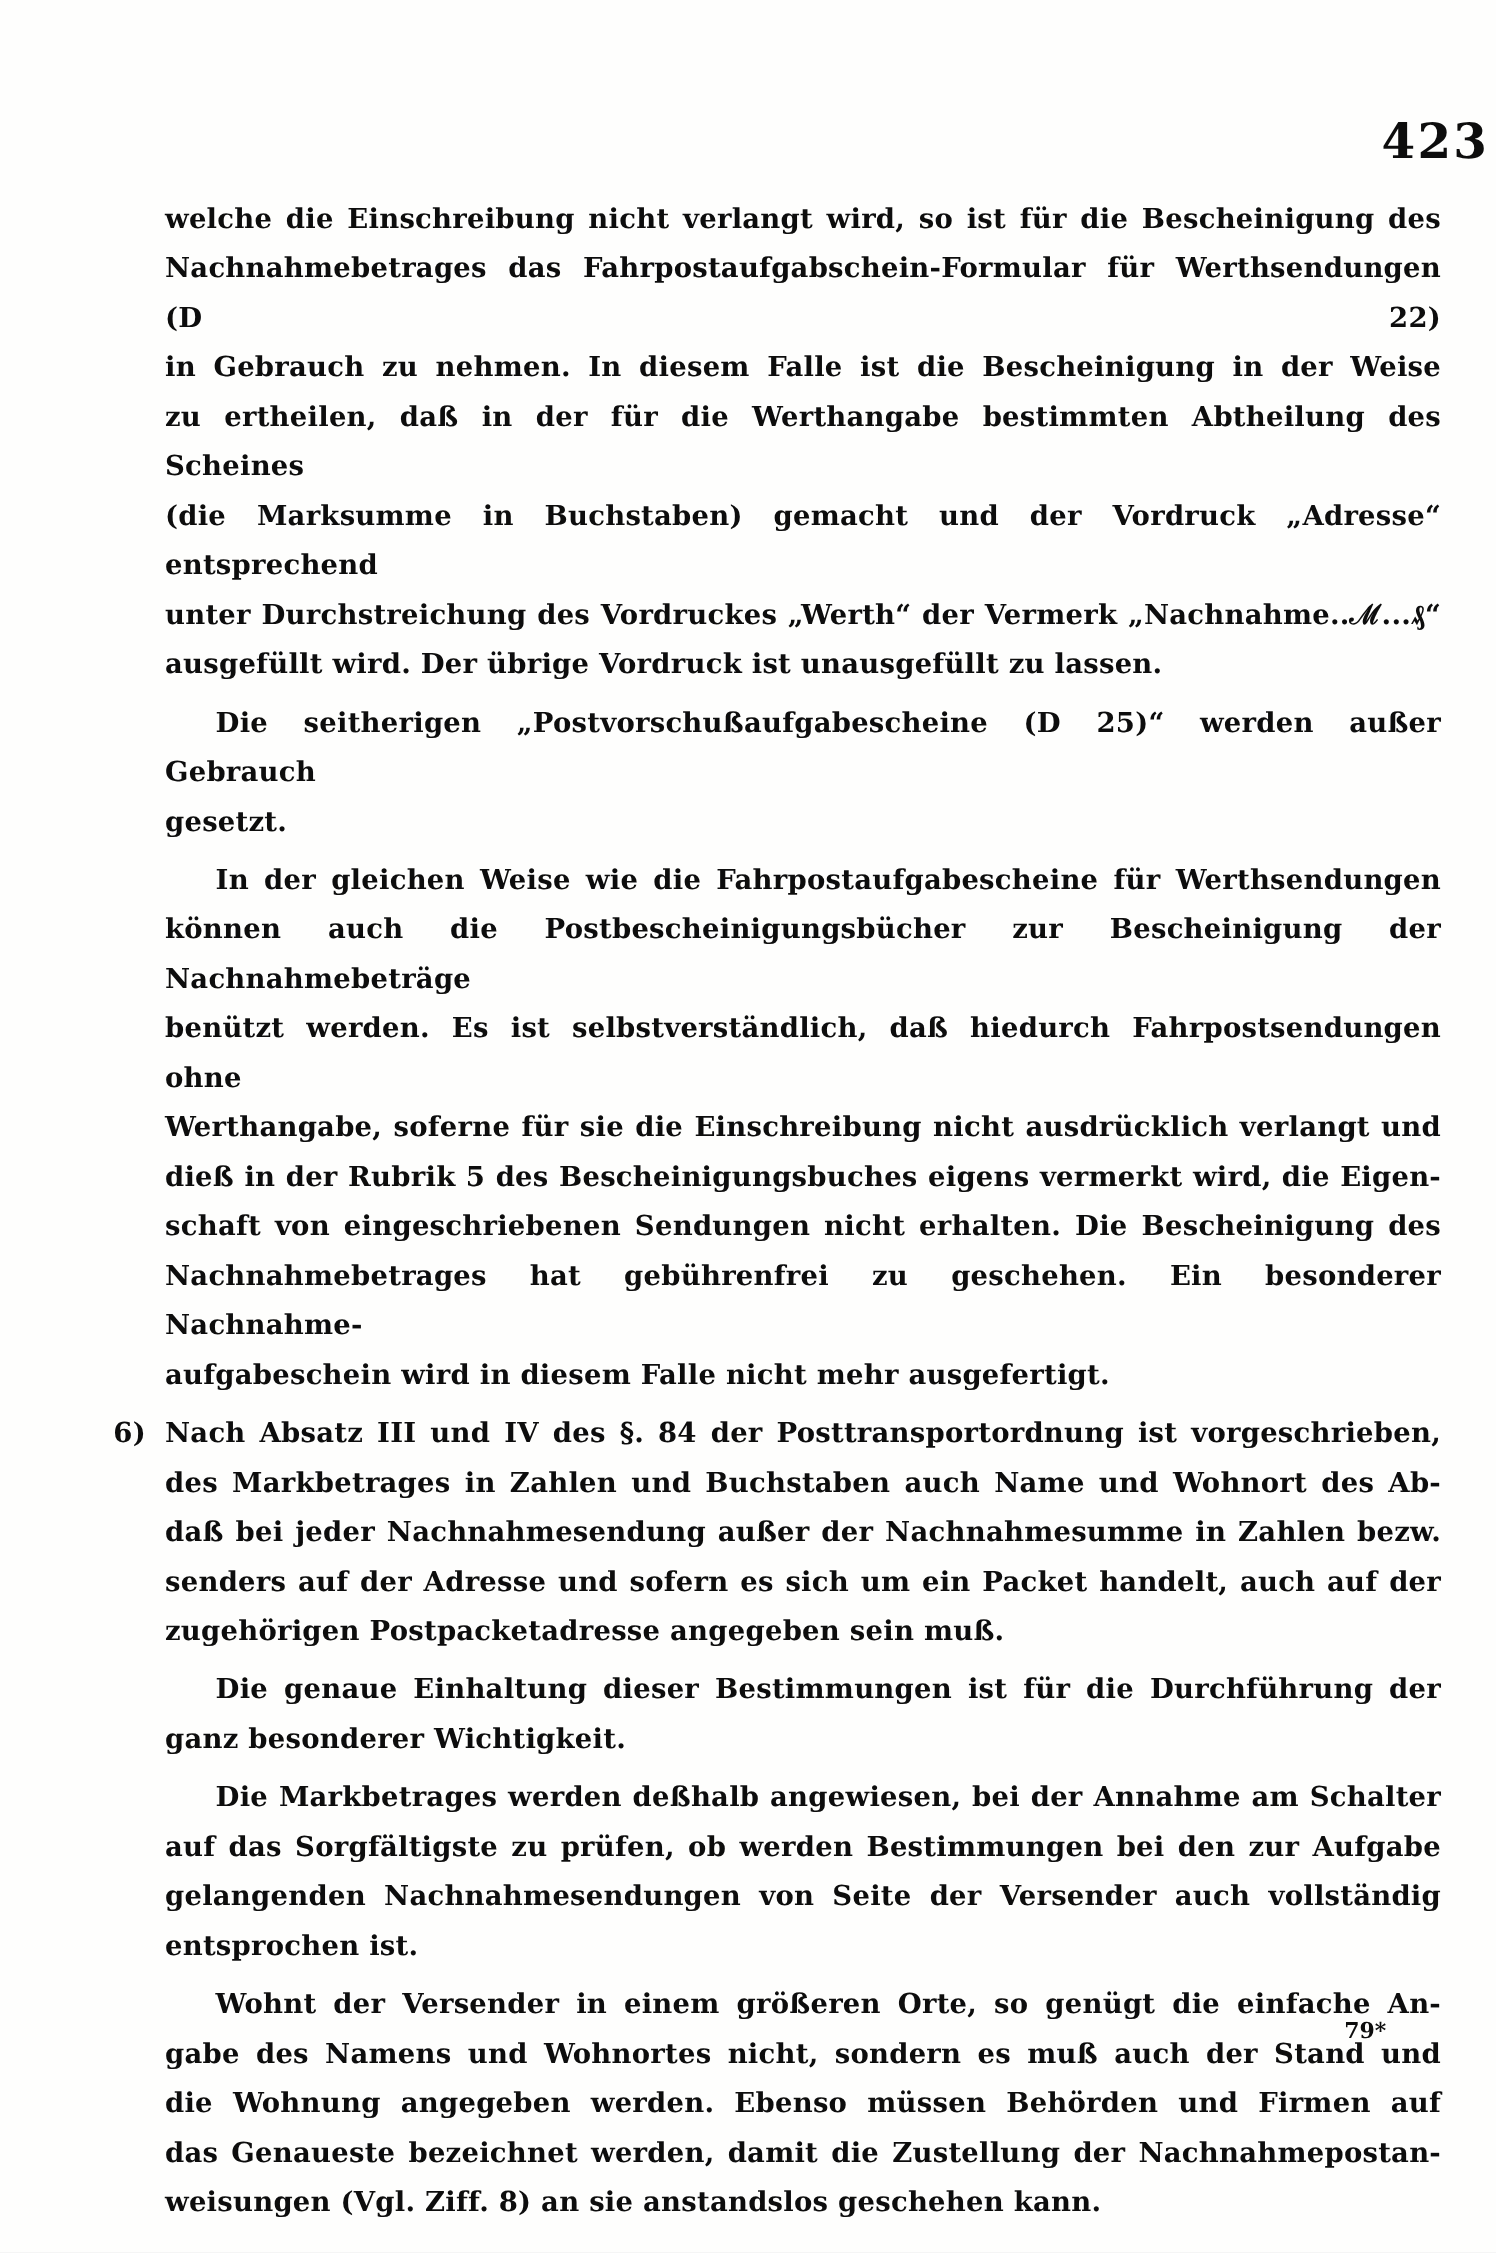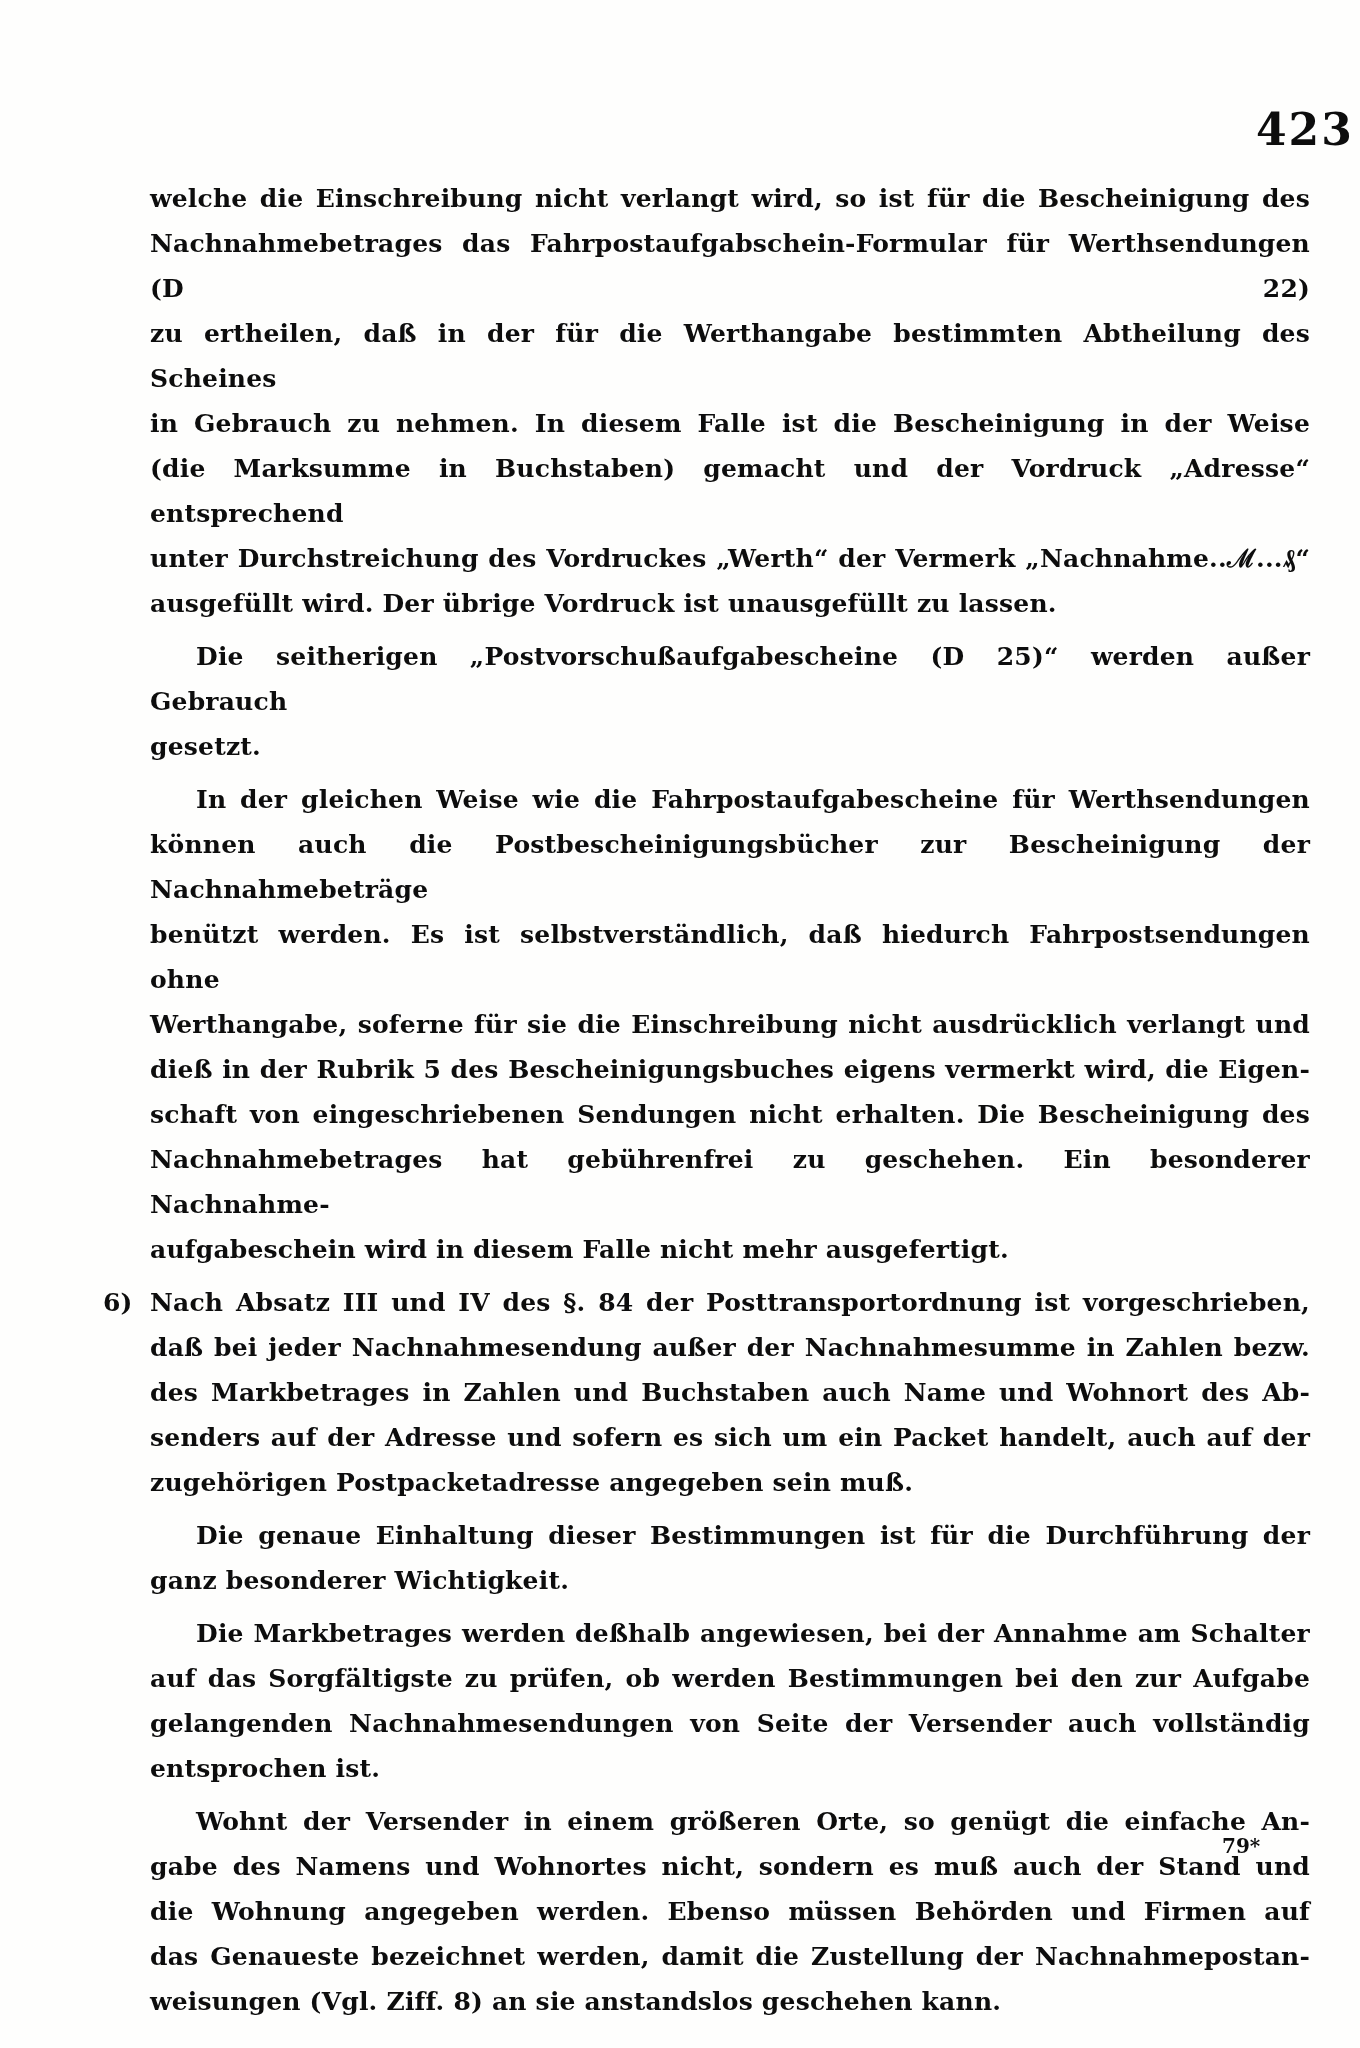--- a/index.html
+++ b/index.html
@@ -68,22 +68,22 @@
 </head>
 <body>
 
 <div class="page">
   <div class="page-number">423</div>
 
   <div class="text-block">
       <div class="para">
         <div class="line">welche die Einschreibung nicht verlangt wird, so ist für die Bescheinigung des</div>
         <div class="line">Nachnahmebetrages das Fahrpostaufgabschein-Formular für Werthsendungen (D 22)</div>
+        <div class="line">in Gebrauch zu nehmen.  In diesem Falle ist die Bescheinigung in der Weise</div>
         <div class="line">zu ertheilen, daß in der für die Werthangabe bestimmten Abtheilung des Scheines</div>
-        <div class="line">in Gebrauch zu nehmen.  In diesem Falle ist die Bescheinigung in der Weise</div>
         <div class="line">(die Marksumme in Buchstaben) gemacht und der Vordruck „Adresse“ entsprechend</div>
         <div class="line">unter Durchstreichung des Vordruckes „Werth“ der Vermerk „Nachnahme..ℳ...₰“</div>
         <div class="line short">ausgefüllt wird.  Der übrige Vordruck ist unausgefüllt zu lassen.</div>
       </div>
       <div class="para indent">
         <div class="line">Die seitherigen „Postvorschußaufgabescheine (D 25)“ werden außer Gebrauch</div>
         <div class="line short">gesetzt.</div>
       </div>
       <div class="para indent">
         <div class="line">In der gleichen Weise wie die Fahrpostaufgabescheine für Werthsendungen</div>
@@ -91,22 +91,22 @@
         <div class="line">benützt werden.  Es ist selbstverständlich, daß hiedurch Fahrpostsendungen ohne</div>
         <div class="line">Werthangabe, soferne für sie die Einschreibung nicht ausdrücklich verlangt und</div>
         <div class="line">dieß in der Rubrik 5 des Bescheinigungsbuches eigens vermerkt wird, die Eigen-</div>
         <div class="line">schaft von eingeschriebenen Sendungen nicht erhalten.  Die Bescheinigung des</div>
         <div class="line">Nachnahmebetrages hat gebührenfrei zu geschehen.  Ein besonderer Nachnahme-</div>
         <div class="line short">aufgabeschein wird in diesem Falle nicht mehr ausgefertigt.</div>
       </div>
       <div class="para">
         <span class="item-num">6)</span>
         <div class="line">Nach Absatz III und IV des §. 84 der Posttransportordnung ist vorgeschrieben,</div>
+        <div class="line">des Markbetrages in Zahlen und Buchstaben auch Name und Wohnort des Ab-</div>
         <div class="line">daß bei jeder Nachnahmesendung außer der Nachnahmesumme in Zahlen bezw.</div>
-        <div class="line">des Markbetrages in Zahlen und Buchstaben auch Name und Wohnort des Ab-</div>
         <div class="line">senders auf der Adresse und sofern es sich um ein Packet handelt, auch auf der</div>
         <div class="line short">zugehörigen Postpacketadresse angegeben sein muß.</div>
       </div>
       <div class="para indent">
         <div class="line">Die genaue Einhaltung dieser Bestimmungen ist für die Durchführung der</div>
         <div class="line short">ganz besonderer Wichtigkeit.</div>
       </div>
       <div class="para indent">
         <div class="line">Die Markbetrages werden deßhalb angewiesen, bei der Annahme am Schalter</div>
         <div class="line">auf das Sorgfältigste zu prüfen, ob werden Bestimmungen bei den zur Aufgabe</div>

